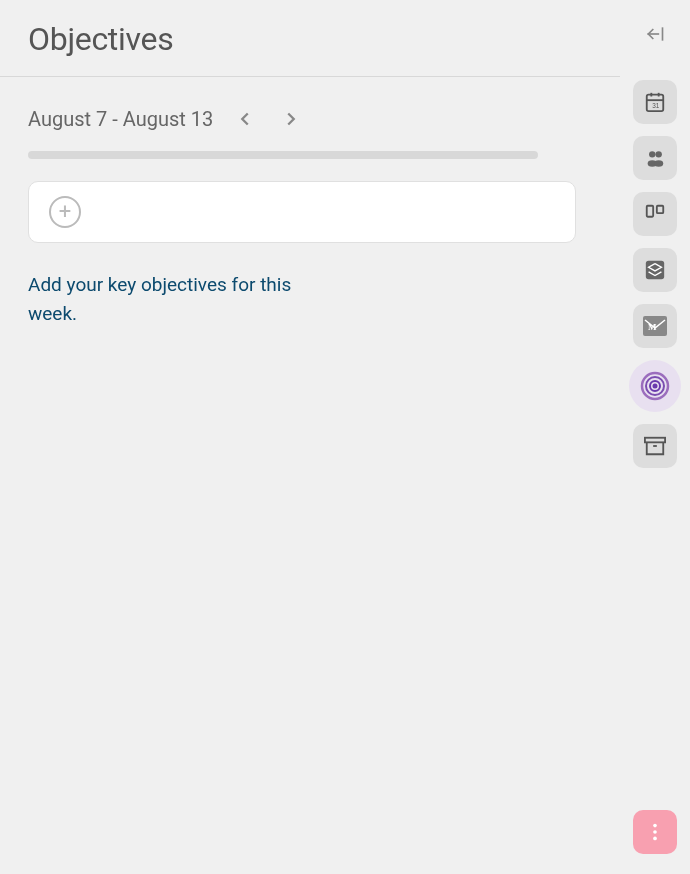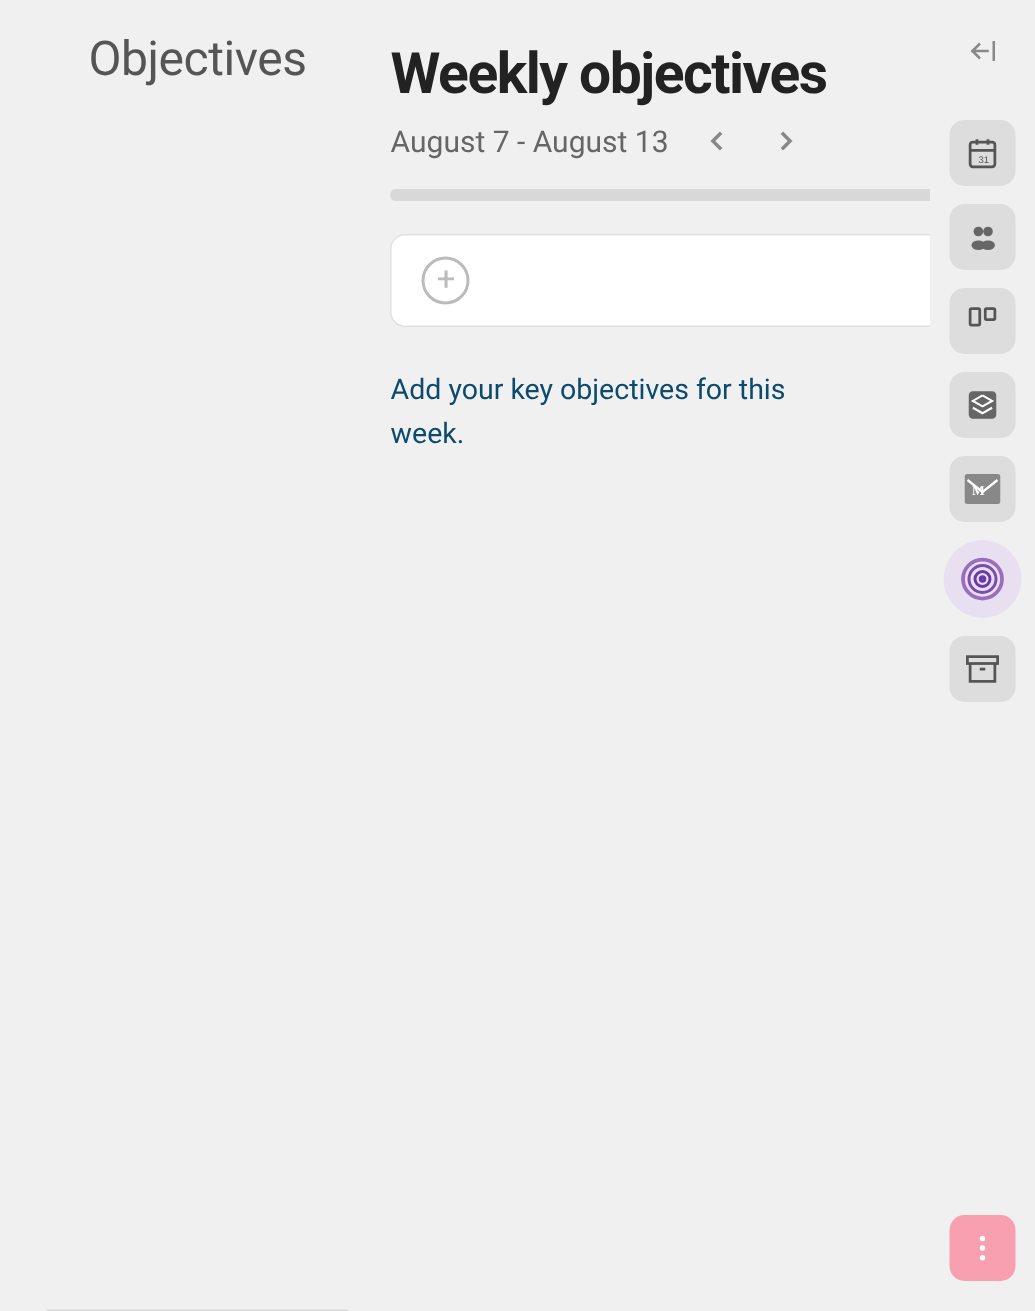--- a/index.html
+++ b/index.html
@@ -10,23 +10,22 @@
       height: 874px;
       overflow: hidden;
       display: flex;
     }
 
     
     .main-panel {
       flex: 1;
       background: #f0f0f0;
       display: flex;
-      flex-direction: row;
+      flex-direction: column;
       min-width: 0;
-      padding-left: 31px;
     }
 
     
     .header {
       padding: 20px 28px 18px 28px;
       border-bottom: 1px solid #d8d8d8;
       background: #f0f0f0;
     }
 
     .header-title {
@@ -194,21 +193,20 @@
 <body>
 
 <div class="main-panel">
 
   <div class="header">
     <h1 class="header-title">Objectives</h1>
   </div>
 
   <div class="content">
 
-    <div class="week-title">Weekly objectives</div>
 
     <div class="week-nav">
       <span class="week-range">August 7 - August 13</span>
       <button class="nav-btn">
         <svg class="icon-svg" viewBox="0 0 24 24" fill="none" stroke="currentColor" stroke-width="2.5">
           <polyline points="15 18 9 12 15 6"></polyline>
         </svg>
       </button>
       <button class="nav-btn">
         <svg class="icon-svg" viewBox="0 0 24 24" fill="none" stroke="currentColor" stroke-width="2.5">

